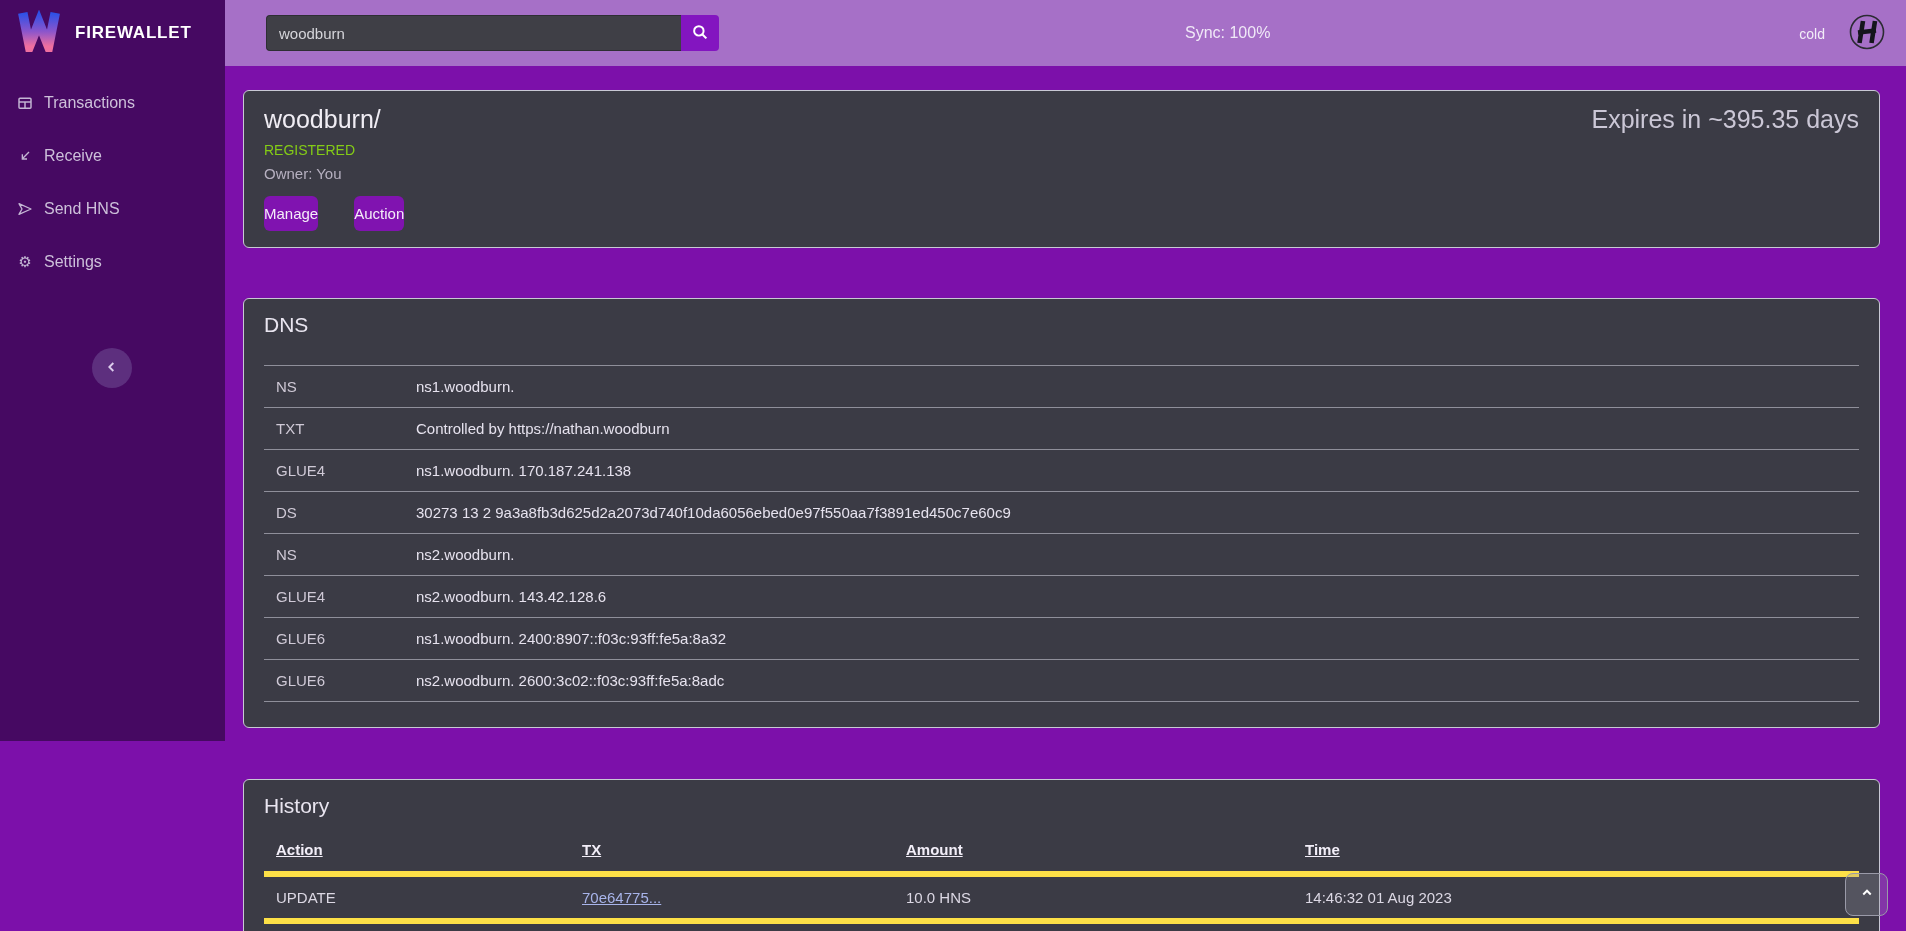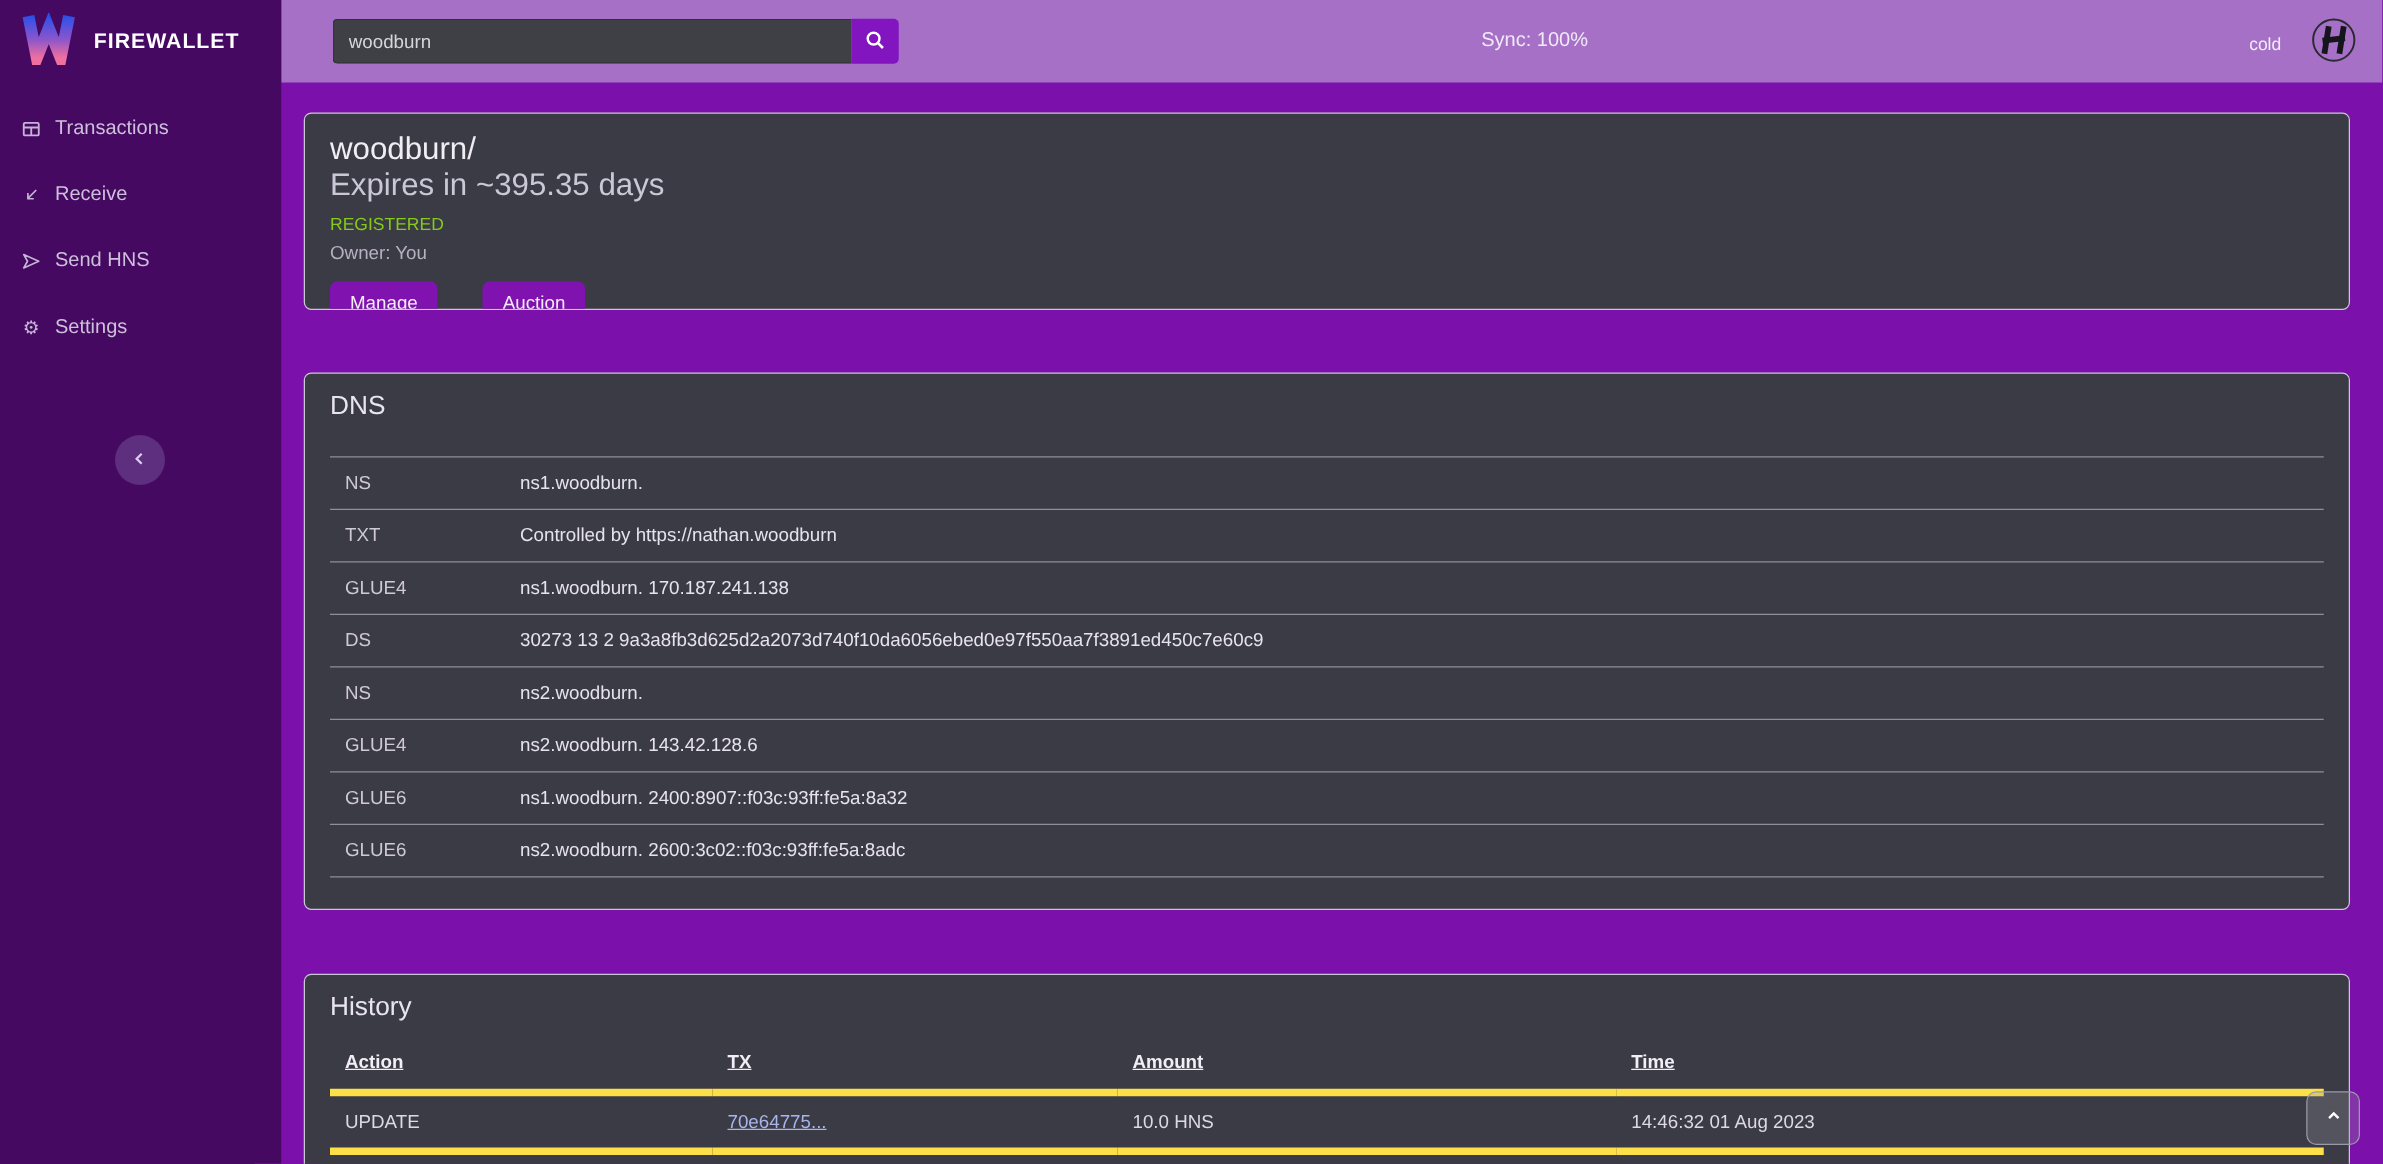--- a/index.html
+++ b/index.html
@@ -5,21 +5,21 @@
   * { margin:0; padding:0; box-sizing:border-box; }
   html,body { width:1906px; height:931px; overflow:hidden; }
   body {
     font-family:"Liberation Sans", sans-serif;
     background:#7c10aa;
     position:relative;
     color:#e6e2ee;
   }
   
   .sidebar {
-    position:absolute; left:0; top:0; width:225px; height:931px;
+    position:absolute; left:0; top:0; width:225px; height:741px;
     background:#460962; z-index:20;
   }
   .logo-row { height:66px; display:flex; align-items:center; padding-left:16px; gap:13px; }
   .brand-name { color:#ffffff; font-weight:bold; font-size:17px; letter-spacing:.8px; }
   .nav { padding-top:10px; }
   .nav-item {
     height:53px; display:flex; align-items:center; gap:11px;
     padding-left:17px; color:#cdc0da; font-size:16px; cursor:pointer;
   }
   .nav-item .ic { width:16px; height:16px; display:flex; align-items:center; justify-content:center; color:#c4b6d4; font-size:15px; }
@@ -49,29 +49,29 @@
   
   .main { position:absolute; left:225px; top:66px; width:1681px; height:865px; }
   .card {
     position:absolute; left:18px; width:1637px;
     background:#3b3b45; border:1px solid #c8c8d4; border-radius:6px;
     padding:14px 20px; overflow:hidden;
   }
   .card-domain { top:24px; height:158px; }
   .card-dns    { top:232px; height:430px; }
   .card-history{ top:713px; height:410px; }
-  .card-head { display:flex; justify-content:space-between; align-items:flex-start;flex-direction:column; }
+  .card-head { display:flex; justify-content:space-between; align-items:flex-start; }
   .domain-title { font-size:25px; color:#f0edf4; font-weight:normal; }
   .expiry { font-size:25px; color:#cbc7d6; }
   .domain-status { margin-top:8px; font-size:14px; color:#84cc16; }
   .domain-owner { margin-top:7px; font-size:15px; color:#b6b0c0; }
   .btn-row { margin-top:14px; display:flex; gap:36px; }
   .purple-btn {
     background:#8013b0; color:#f4edf8; border:none; border-radius:6px;
-    font-size:15px; padding:9px 16px; cursor:pointer; font-family:"Liberation Sans", sans-serif;
+    font-size:15px; padding:9px 0; cursor:pointer; font-family:"Liberation Sans", sans-serif;
   }
   .section-title { font-size:21px; color:#e9e5f0; font-weight:normal; }
   
   table { border-collapse:collapse; width:100%; table-layout:fixed; }
   .dns-table { margin-top:28px; border-bottom:1px solid #8f8f9a; }
   .dns-table td { border-top:1px solid #8f8f9a; padding:12px; font-size:15px; line-height:17px; }
   .dns-table td.rec-type { width:140px; color:#cfc9d6; }
   .dns-table td.rec-value { color:#e6e2ee; }
   .hist-table { margin-top:10px; }
   .hist-table th {

